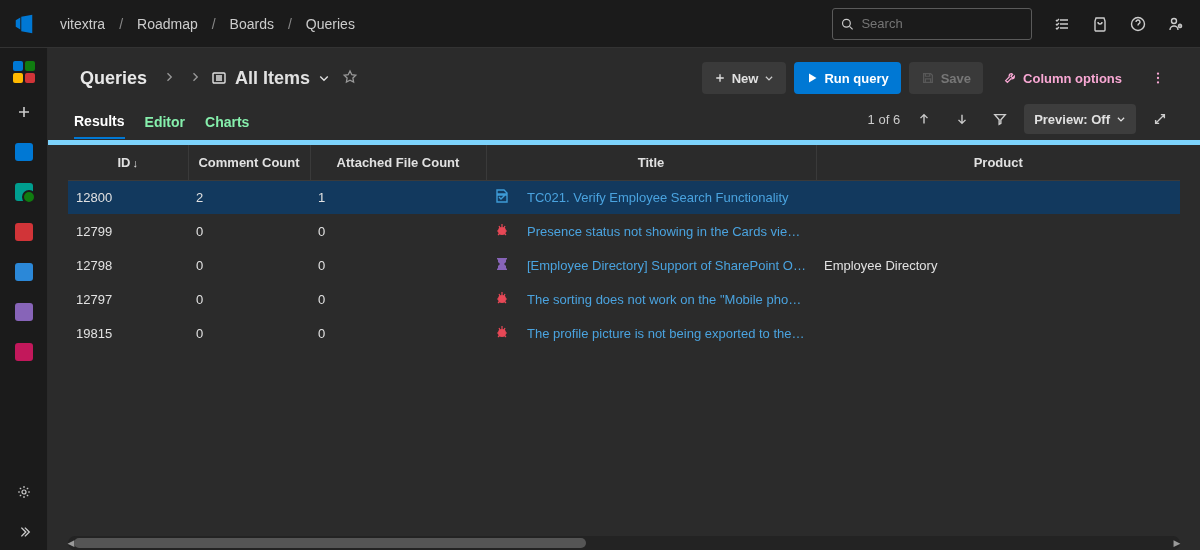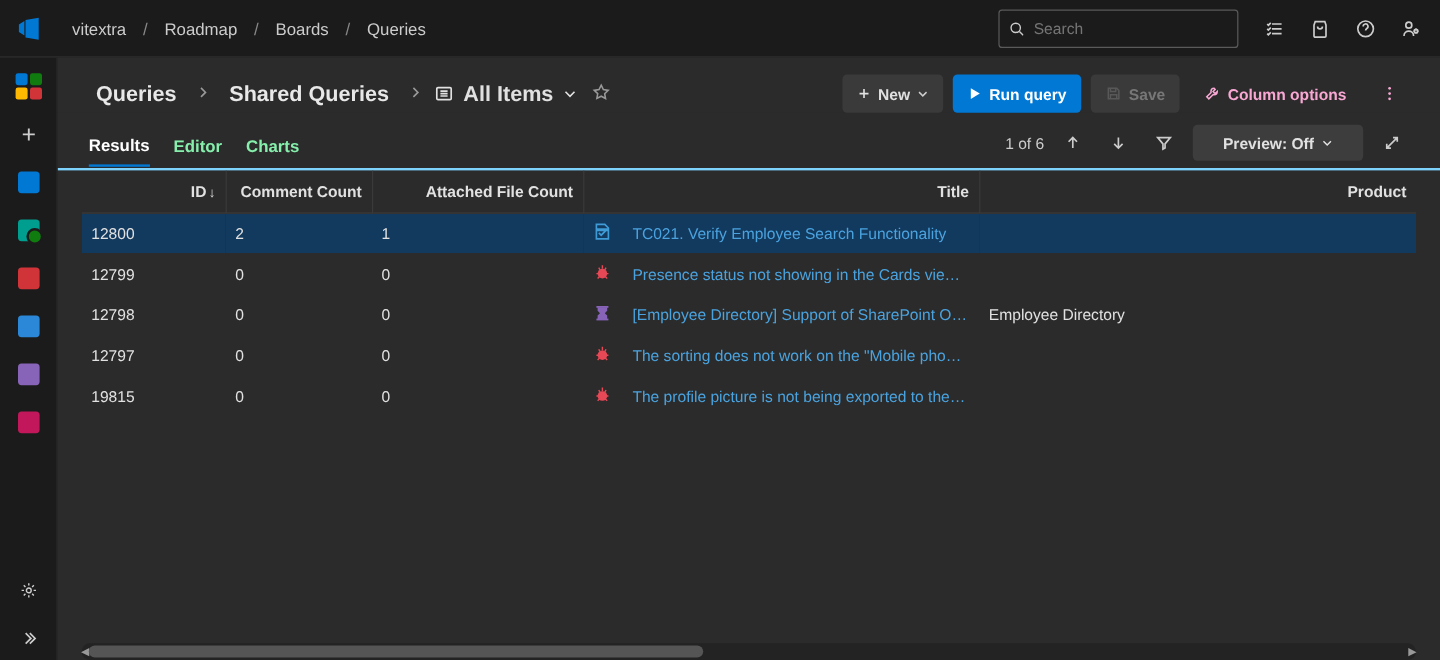--- a/index.html
+++ b/index.html
@@ -111,42 +111,42 @@
   .btn.secondary { background:#3a3a3a; color:#e1e1e1; }
   .btn.ghost { background:transparent; color:#f9a8d4; }
   .btn.secondary .chev, .btn .chev { color:#cccccc; }
   .btn.disabled { color:#777; cursor:default; }
   .btn.disabled svg { opacity:.5; }
   .more-btn { width:32px; justify-content:center; padding:0; }
   .header-btns { display:flex; gap:8px; align-items:center; }
 
   .tabs-row {
     display:flex; align-items:center; padding:10px 26px 0 26px;
-    border-bottom:2px solid #7dd3fc;
+    border-bottom:5px solid #7dd3fc;
   }
   .tab {
     padding:8px 0; margin-right:20px; font-size:14px; cursor:pointer; color:#86efac;
     font-weight:600;
   }
   .tab.active { color:#ffffff; border-bottom:2px solid #0078d4; }
   .tabs-spacer { flex:1; }
   .tabs-right { display:flex; align-items:center; gap:10px; padding-bottom:6px; }
   .count-text { color:#cccccc; font-size:13px; }
   .small-icon-btn { width:28px; height:28px; display:flex; align-items:center; justify-content:center; border-radius:3px; cursor:pointer; color:#cccccc; }
   .pill-btn {
-    height:30px; display:flex; align-items:center; gap:6px; padding:0 25px;
+    height:30px; display:flex; align-items:center; gap:6px; padding:0 10px;
     background:#3d3d3d; border-radius:4px; font-size:13px; cursor:pointer;
     font-weight:600;
   }
 
   .grid-wrap { flex:1; overflow:hidden; padding:0 20px; display:flex; flex-direction:column; }
   .grid-scroll { flex:1; overflow:auto; }
   table.grid { width:100%; border-collapse:collapse; table-layout:fixed; }
   table.grid th {
-    text-align:right; font-weight:600; font-size:13px; color:#e1e1e1;
+    text-align:center; font-weight:600; font-size:13px; color:#e1e1e1;
     padding:10px 8px; border-bottom:1px solid #3a3a3a; border-right:1px solid #3a3a3a;
     white-space:nowrap; overflow:hidden; text-overflow:ellipsis;
   }
   table.grid th:last-child { border-right:none; }
   table.grid td {
     padding:7px 8px; font-size:13px; border-bottom:1px solid transparent;
     white-space:nowrap; overflow:hidden; text-overflow:ellipsis;
   }
   table.grid tr.selected td { background:#12395e; }
   .col-id { width:120px; }
@@ -289,21 +289,20 @@
 
   <div class="content">
     <div class="query-header">
       <div class="qh-path">
         <span class="qh-text">Queries</span>
         <span class="qh-chev">
           <svg width="12" height="12" viewBox="0 0 16 16" fill="none" stroke="currentColor" stroke-width="1.8">
               <path d="M6 3l5 5-5 5"></path>
             </svg>
         </span>
-        <span class="qh-text">Shared Queries</span>
         <span class="qh-chev">
           <svg width="12" height="12" viewBox="0 0 16 16" fill="none" stroke="currentColor" stroke-width="1.8">
               <path d="M6 3l5 5-5 5"></path>
             </svg>
         </span>
         <span class="qh-current">
           <svg width="16" height="16" viewBox="0 0 16 16" fill="none" stroke="currentColor" stroke-width="1.4">
               <rect x="2" y="3" width="12" height="10" rx="1"></rect>
               <path d="M5 6h6M5 8h6M5 10h6"></path>
             </svg>

